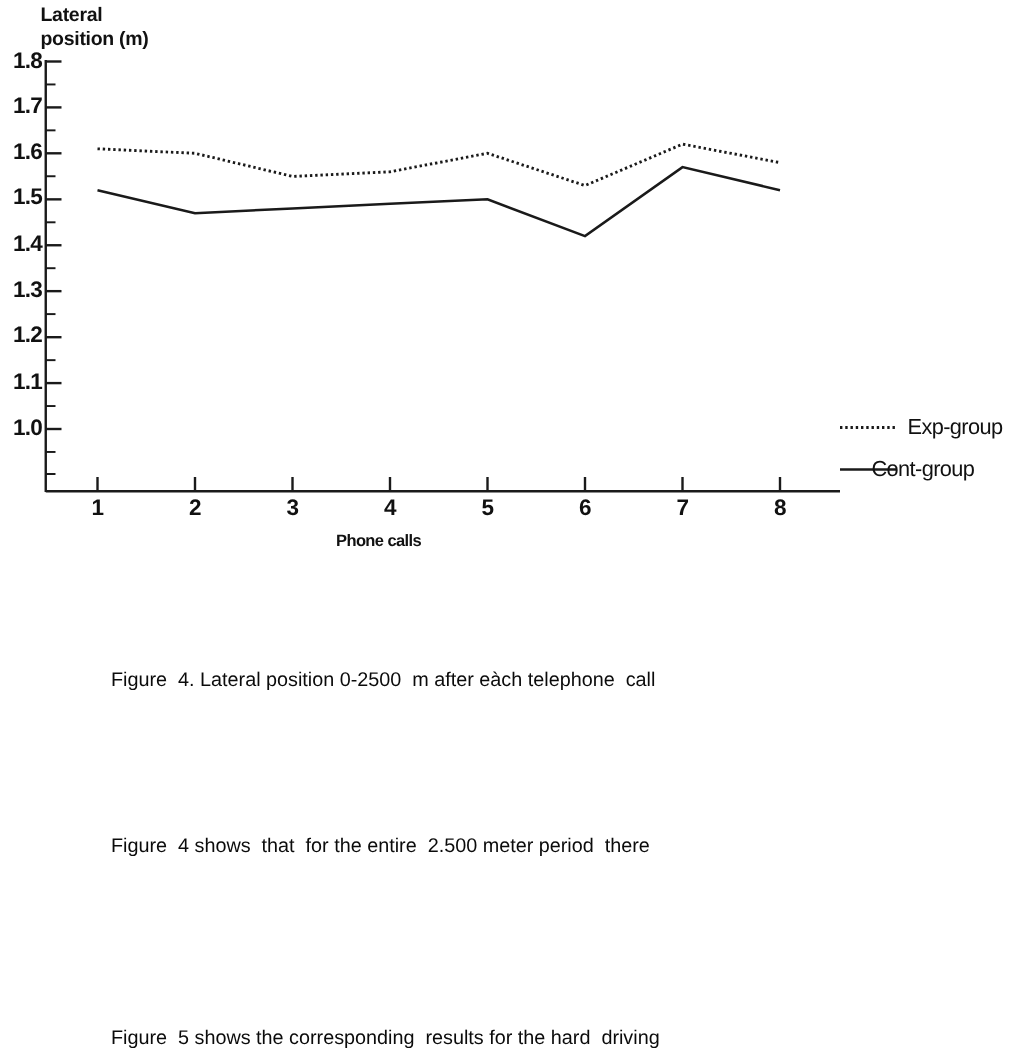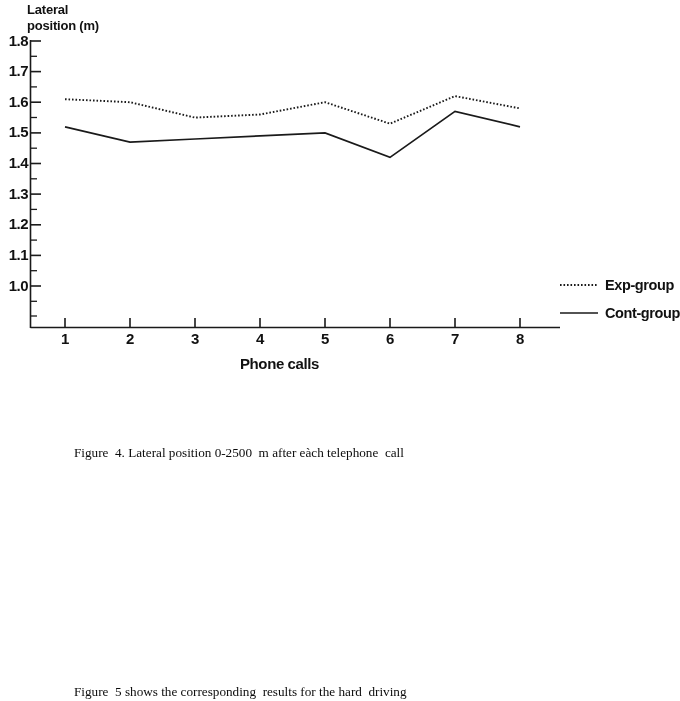--- a/index.html
+++ b/index.html
@@ -37,23 +37,23 @@
     letter-spacing: -0.2px;
     white-space: pre;
     color: #111;
   }
   #y-axis-title {
     left: 27px;
     top: 2px;
     line-height: 16px;
   }
   #x-axis-title {
-    left: 240px;
+    left: 224px;
     top: 355px;
-    font-size: 15px;
+    font-size: 11px;
     letter-spacing: -0.4px;
   }
   .tick-label {
     position: absolute;
     font-family: "Liberation Sans", sans-serif;
     font-weight: 700;
     font-size: 15px;
     color: #111;
     letter-spacing: -0.5px;
   }
@@ -63,30 +63,30 @@
   }
   .xtick-label {
     text-align: center;
     width: 20px;
     font-size: 15px;
   }
   .legend-label {
     position: absolute;
     font-family: "Liberation Sans", sans-serif;
     font-size: 14.5px;
-    font-weight: 700;
+    font-weight: 400;
     letter-spacing: -0.4px;
     color: #111;
     white-space: nowrap;
   }
 
   
   .doc-text {
     position: absolute;
-    font-family: Liberation Serif, serif;
+    font-family: Liberation Sans, sans-serif;
     font-size: 13.2px;
     line-height: 25.5px;
     color: #0b0b0b;
     white-space: pre;
     letter-spacing: 0px;
   }
   #caption-block {
     left: 74px;
     top: 389px;
   }
@@ -176,28 +176,29 @@
   <div class="tick-label xtick-label" style="left:185px; top:330px;">3</div>
   <div class="tick-label xtick-label" style="left:250px; top:330px;">4</div>
   <div class="tick-label xtick-label" style="left:315px; top:330px;">5</div>
   <div class="tick-label xtick-label" style="left:380px; top:330px;">6</div>
   <div class="tick-label xtick-label" style="left:445px; top:330px;">7</div>
   <div class="tick-label xtick-label" style="left:510px; top:330px;">8</div>
 
   <div class="axis-title" id="x-axis-title">Phone calls</div>
 
   <div class="legend-label" style="left:605px; top:277px;">Exp-group</div>
-  <div class="legend-label" style="left:605px; top:305px;">Cont-group</div>
+  <div class="legend-label" style="left:581px; top:305px;">Cont-group</div>
 </div>
 
 <div class="doc-text" id="caption-block">
   <div id="caption-line-1">Figure  4. Lateral position 0-2500  m after eàch telephone  call</div>
 </div>
 
 <div class="doc-text" id="para-1">
+  <div>Figure  4 shows  that  for the entire  2.500 meter period  there</div>
   
   
 </div>
 
 <div class="doc-text" id="para-2">
   <div>Figure  5 shows the corresponding  results for the hard  driving</div>
   
 </div>
 
 </body></html>

